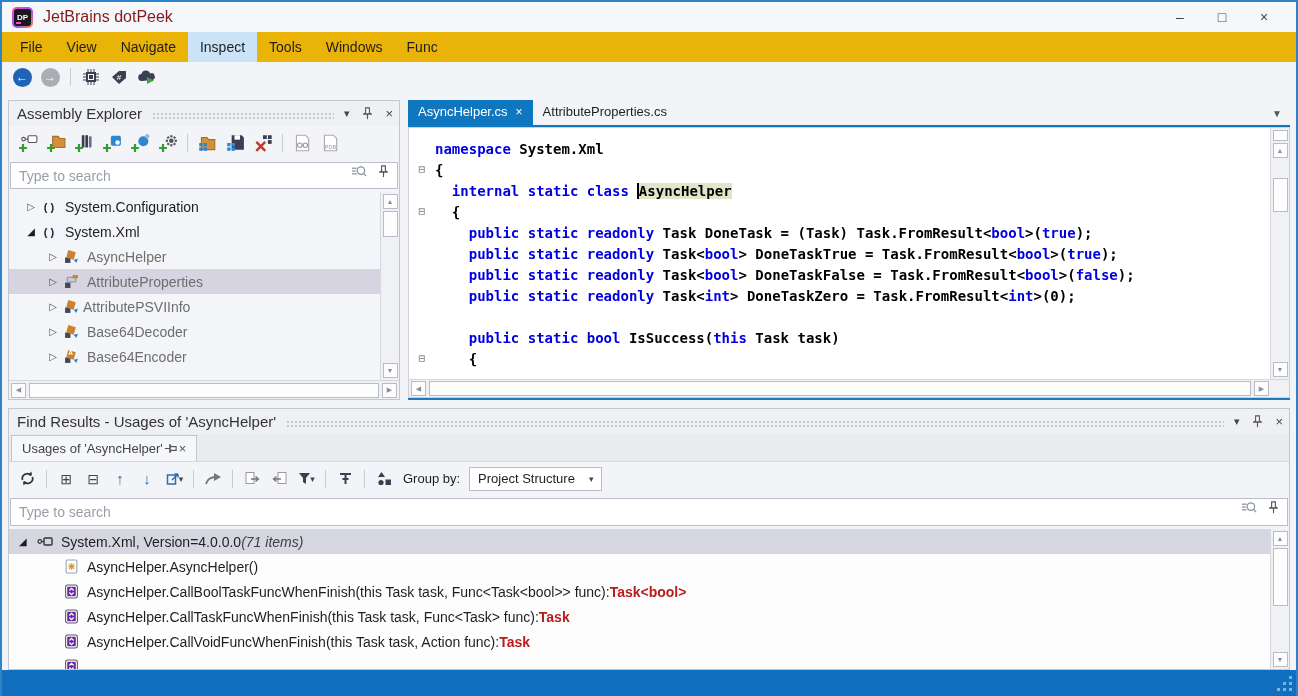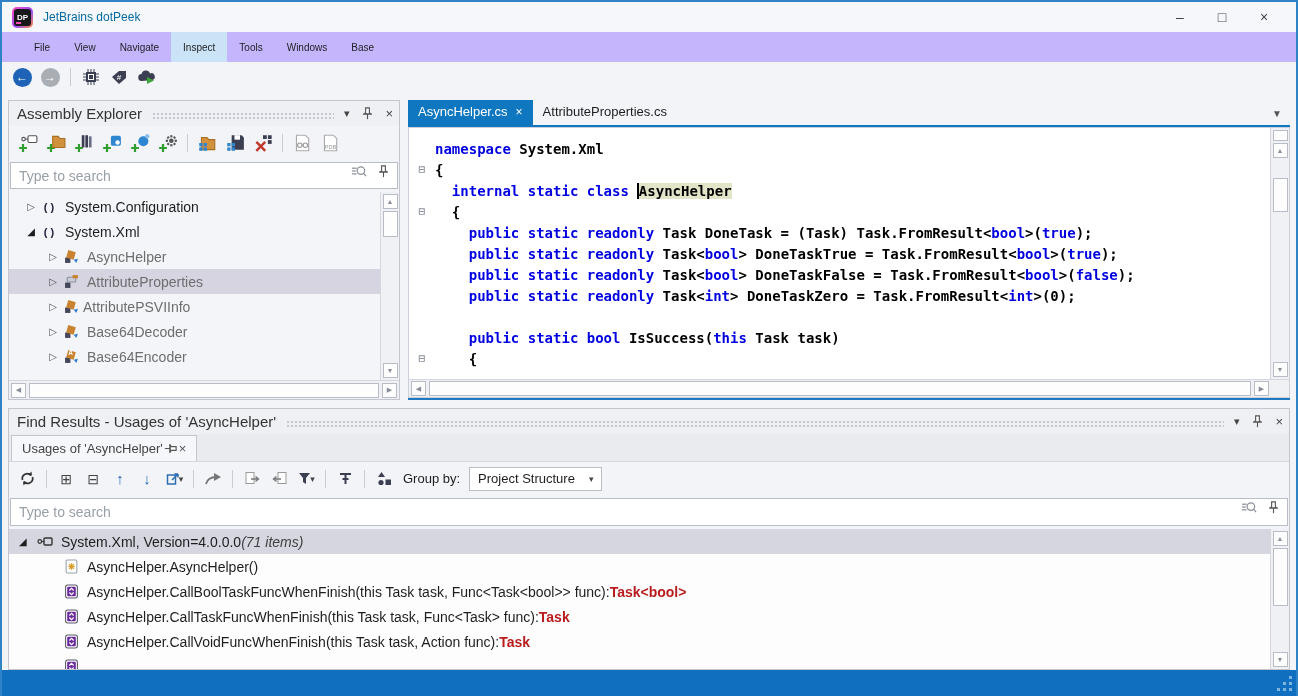--- a/index.html
+++ b/index.html
@@ -7,26 +7,26 @@
   .window { width:1298px; height:696px; background:#f2f4f8; border:2px solid #2e82c6; border-bottom:none;
             display:flex; flex-direction:column; overflow:hidden; position:relative; }
 
   
   .titlebar { height:30px; display:flex; align-items:center; padding:4px 10px; background:#f6f7fa; flex:0 0 auto; }
   .logo { width:21px; height:21px; border-radius:5px; padding:2px;
           background:linear-gradient(135deg,#ff4db8,#9b4dff 55%,#ff8a3c); margin-right:10px; }
   .logo-inner { width:100%; height:100%; background:#17171c; border-radius:3px; color:#fff; font-size:8px;
           font-weight:bold; display:flex; align-items:center; justify-content:center; position:relative; }
   .logo-inner::after { content:""; position:absolute; left:2px; bottom:2px; width:5px; height:2px; background:#ff4db8; }
-  .win-title { font-size:12px; color:#0369a1; }
+  .win-title { font-size:16px; color:#7f1d1d; }
   .win-controls { margin-left:auto; display:flex; gap:26px; padding-right:14px; color:#444; font-size:14px; }
   .win-controls span { cursor:default; width:16px; text-align:center; }
 
   
-  .menubar { height:30px; display:flex; align-items:stretch; padding-left:20px; background:#c4b5fd; font-size:10px; color:#1e1e1e; flex:0 0 auto; }
+  .menubar { height:30px; display:flex; align-items:stretch; padding-left:6px; background:#eab308; font-size:14px; color:#1e1e1e; flex:0 0 auto; }
   .menu-item { display:flex; align-items:center; padding:0 12px; }
   .menu-item.active { background:#cbe3f7; }
 
   
   .toolbar { height:30px; display:flex; align-items:center; padding-left:8px; gap:4px; background:#f2f4f8; flex:0 0 auto; }
   .tb-btn { width:24px; height:24px; display:flex; align-items:center; justify-content:center; }
   .tb-sep { width:1px; height:18px; background:#c9ccd4; margin:0 4px; }
   .circle-btn { width:19px; height:19px; border-radius:50%; display:flex; align-items:center; justify-content:center;
                 color:#fff; font-size:12px; font-weight:bold; }
   .circle-blue { background:#1e63b5; } .circle-gray { background:#a9adb4; }
@@ -137,21 +137,21 @@
     </div>
   </div>
 
   <div class="menubar">
       <div class="menu-item">File</div>
       <div class="menu-item">View</div>
       <div class="menu-item">Navigate</div>
       <div class="menu-item active">Inspect</div>
       <div class="menu-item">Tools</div>
       <div class="menu-item">Windows</div>
-      <div class="menu-item">Base</div>
+      <div class="menu-item">Func</div>
     </div>
 
   <div class="toolbar">
     <div class="tb-btn">
         <div class="circle-btn circle-blue">←</div>
       </div>
     <div class="tb-btn">
         <div class="circle-btn circle-gray">→</div>
       </div>
     <div class="tb-sep"></div>

